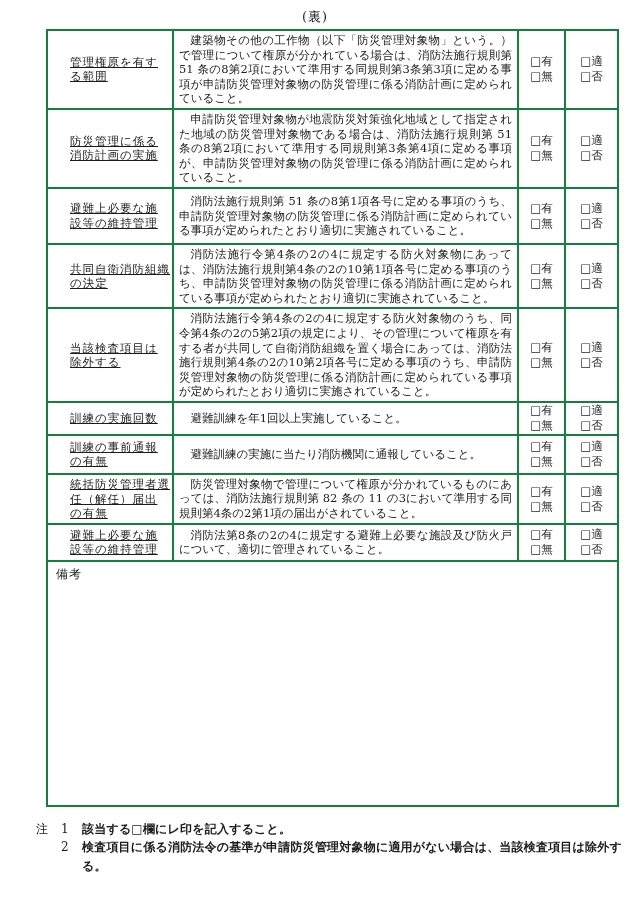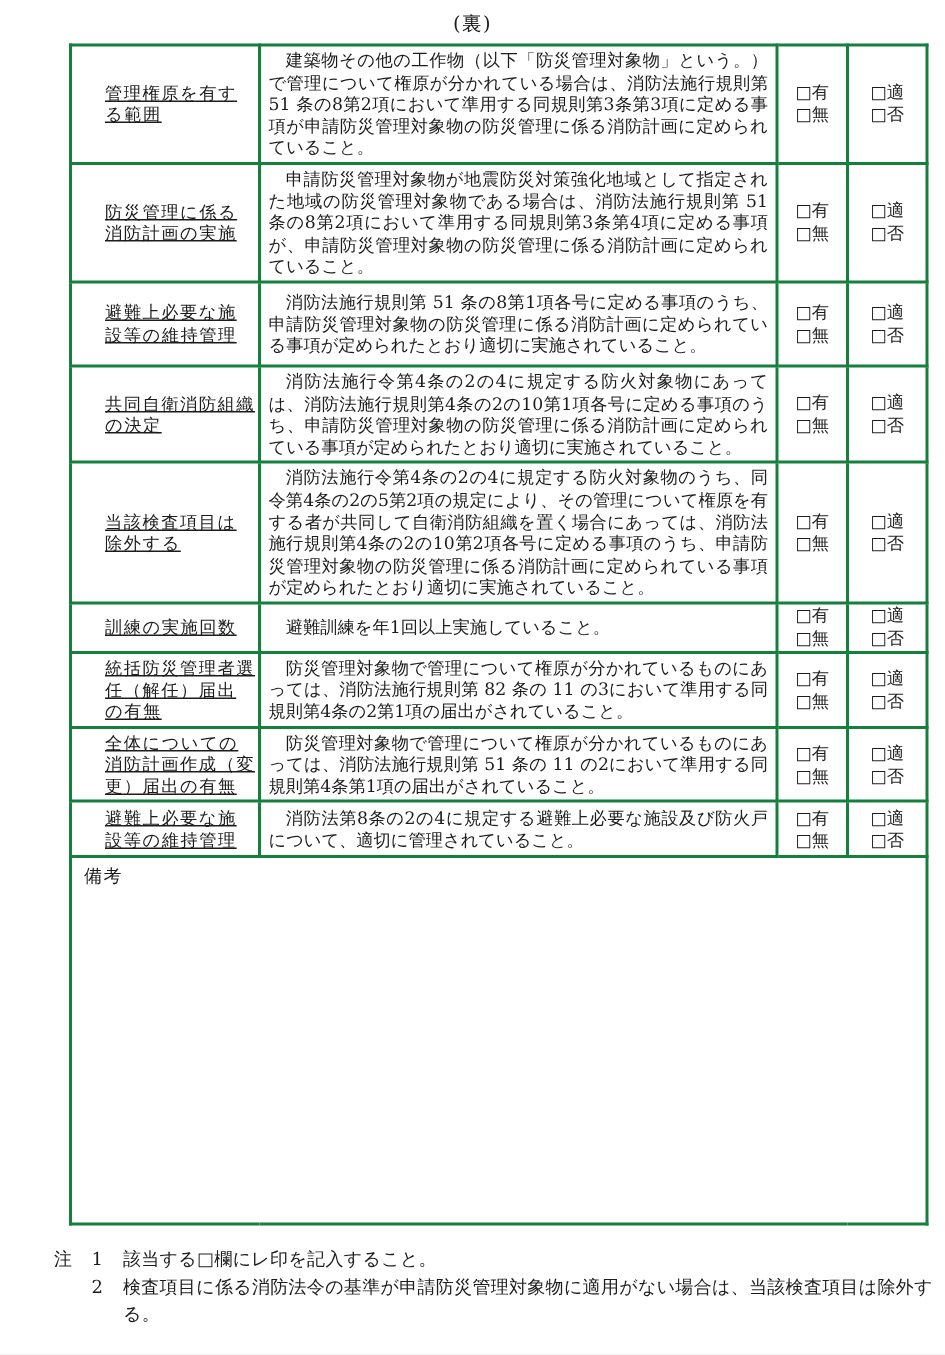--- a/index.html
+++ b/index.html
@@ -67,21 +67,21 @@
     letter-spacing: 1px;
   }
   .notes {
     margin: 13px 0 0 36px;
     font-size: 12px;
     line-height: 18.5px;
   }
   .note-row { display: flex; }
   .note-label { width: 25px; flex: 0 0 25px; }
   .note-num   { width: 21px; flex: 0 0 21px; }
-  .note-text  { flex: 1; letter-spacing: 0.2px; }
+  .note-text  { flex: 1; letter-spacing: 0.2px; font-weight: bold; }
 </style>
 </head>
 <body>
 
 <div class="page">
 
   <div class="side-title">(裏)</div>
 
   <table class="checklist">
     <colgroup>
@@ -163,46 +163,46 @@
         <td class="cb">
           <div class="cbl">□有</div>
           <div class="cbl">□無</div>
         </td>
         <td class="cb">
           <div class="cbl">□適</div>
           <div class="cbl">□否</div>
         </td>
       </tr>
 
+      <tr style="height:39px">
+        <td class="item">訓練の事前通報の有無</td>
+        <td class="desc">避難訓練の実施に当たり消防機関に通報していること。</td>
+        <td class="cb">
+          <div class="cbl">□有</div>
+          <div class="cbl">□無</div>
+        </td>
+        <td class="cb">
+          <div class="cbl">□適</div>
+          <div class="cbl">□否</div>
+        </td>
+      </tr>
 
       <tr style="height:48px">
         <td class="item">統括防災管理者選任（解任）届出の有無</td>
         <td class="desc">防災管理対象物で管理について権原が分かれているものにあっては、消防法施行規則第 82 条の 11 の3において準用する同規則第4条の2第1項の届出がされていること。</td>
         <td class="cb">
           <div class="cbl">□有</div>
           <div class="cbl">□無</div>
         </td>
         <td class="cb">
           <div class="cbl">□適</div>
           <div class="cbl">□否</div>
         </td>
       </tr>
 
-      <tr style="height:46px">
-        <td class="item">全体についての消防計画作成（変更）届出の有無</td>
-        <td class="desc">防災管理対象物で管理について権原が分かれているものにあっては、消防法施行規則第 51 条の 11 の2において準用する同規則第4条第1項の届出がされていること。</td>
-        <td class="cb">
-          <div class="cbl">□有</div>
-          <div class="cbl">□無</div>
-        </td>
-        <td class="cb">
-          <div class="cbl">□適</div>
-          <div class="cbl">□否</div>
-        </td>
-      </tr>
 
       <tr style="height:37px">
         <td class="item">避難上必要な施設等の維持管理</td>
         <td class="desc">消防法第8条の2の4に規定する避難上必要な施設及び防火戸について、適切に管理されていること。</td>
         <td class="cb">
           <div class="cbl">□有</div>
           <div class="cbl">□無</div>
         </td>
         <td class="cb">
           <div class="cbl">□適</div>

